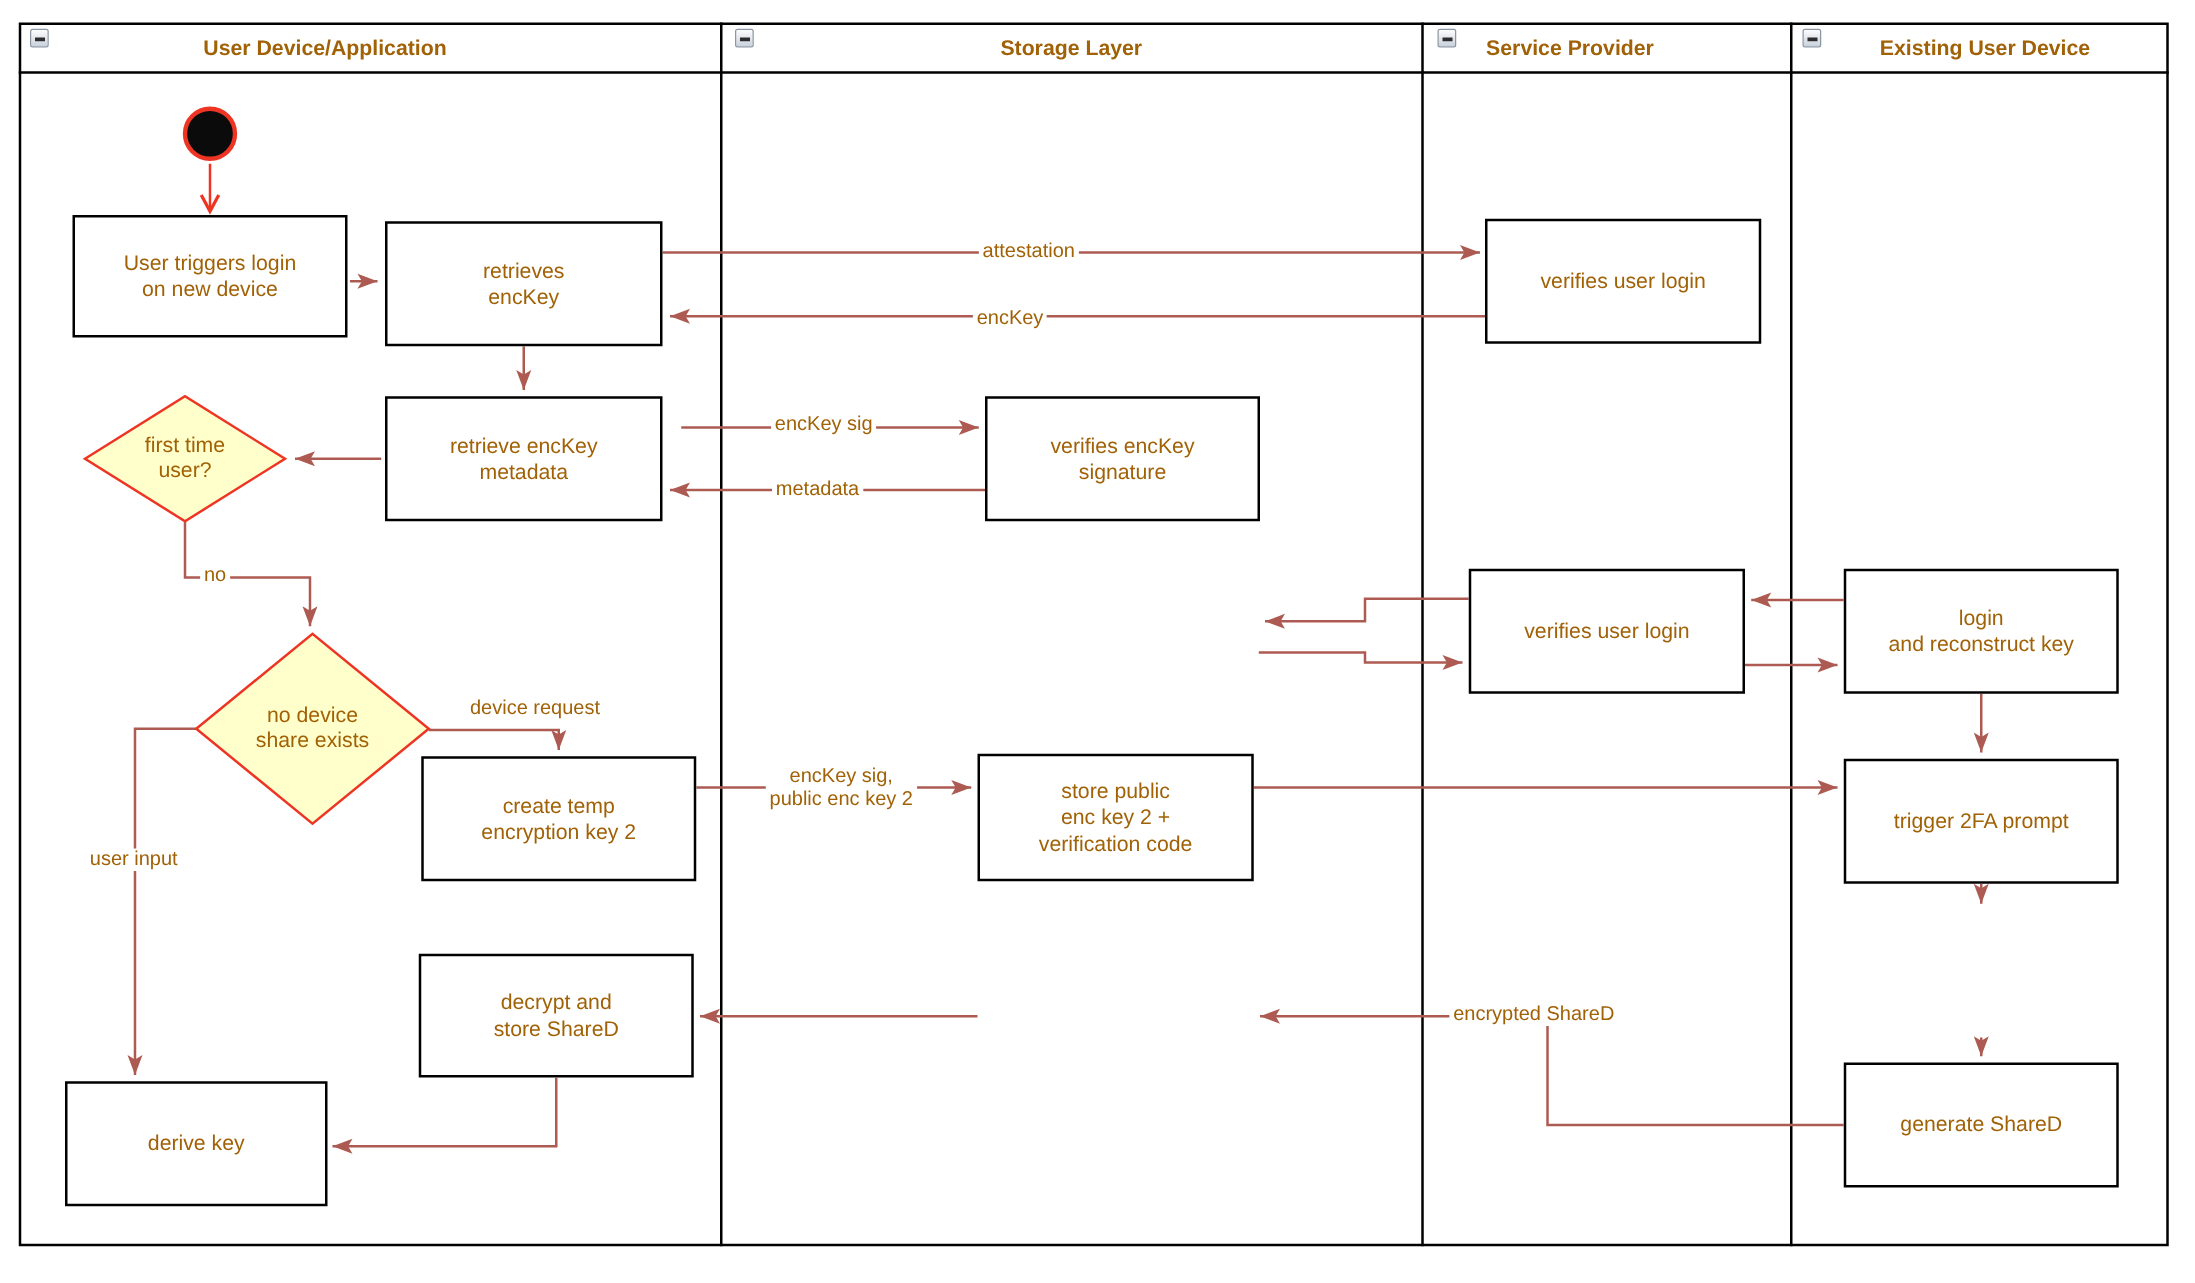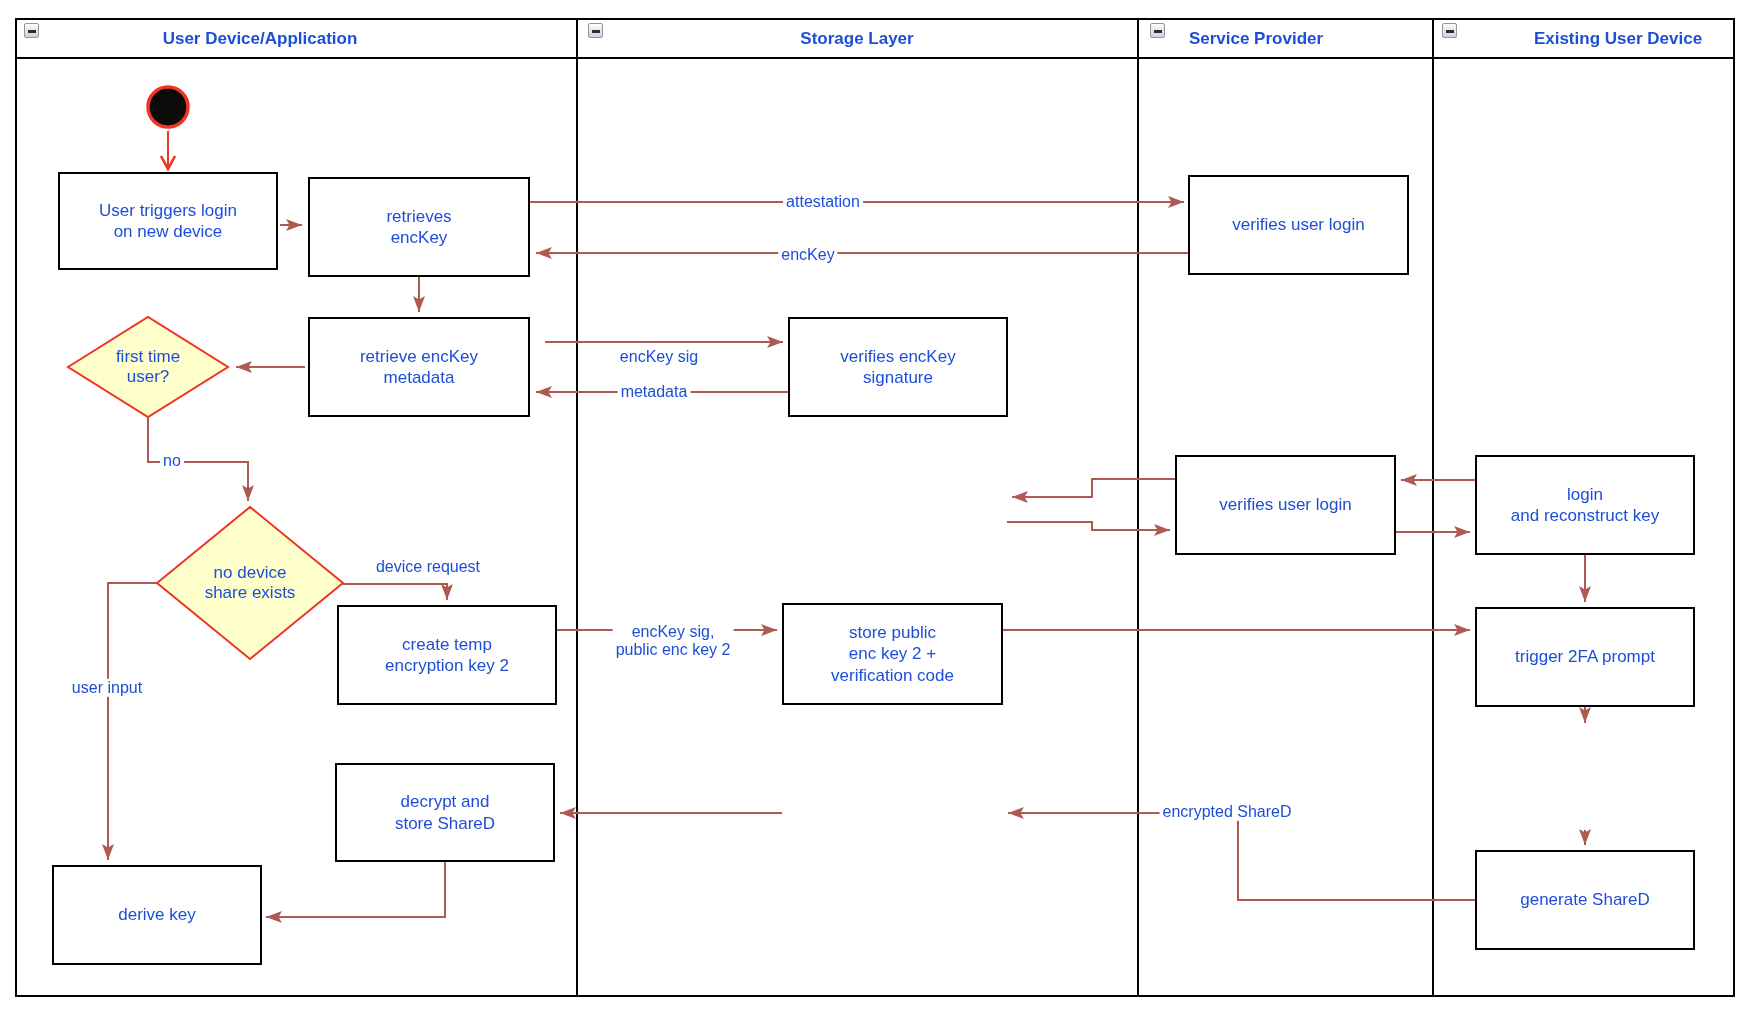--- a/index.html
+++ b/index.html
@@ -1,17 +1,17 @@
 <!DOCTYPE html>
 <html><head>
 <meta charset="utf-8">
 <style>
   html,body{margin:0;padding:0;background:#ffffff;}
   #stage{position:relative;width:1744px;height:1026px;background:#fff;
-         font-family:"Liberation Sans",sans-serif;color:#1d4ed8;overflow:hidden;}
+         font-family:"Liberation Sans",sans-serif;color:#a16207;overflow:hidden;}
   .frame{position:absolute;border:2px solid #000;background:transparent;box-sizing:border-box;}
   .vline{position:absolute;width:2px;background:#000;}
   .hline{position:absolute;height:2px;background:#000;}
   .lane-title{position:absolute;transform:translateX(-50%);font-size:17px;font-weight:bold;
               white-space:nowrap;z-index:4;}
   .collapse-btn{position:absolute;width:15px;height:15px;box-sizing:border-box;
                 border:1px solid #8d97a3;border-radius:2px;
                 background:linear-gradient(#fdfdfd,#c9d2dd);z-index:4;cursor:pointer;}
   .collapse-btn .bar{position:absolute;left:3px;top:6px;width:8px;height:2.6px;background:#2d2d2d;}
   svg.layer{position:absolute;left:0;top:0;z-index:1;}
@@ -46,21 +46,21 @@
   <div class="lane-title" style="left:857px;top:29px;">Storage Layer</div>
 
   <div class="collapse-btn" style="left:1150px;top:23px;">
     <span class="bar"></span>
     </div>
   <div class="lane-title" style="left:1256px;top:29px;">Service Provider</div>
 
   <div class="collapse-btn" style="left:1442px;top:23px;">
     <span class="bar"></span>
     </div>
-  <div class="lane-title" style="left:1588px;top:29px;margin-left:30px;">Existing User Device</div>
+  <div class="lane-title" style="left:1588px;top:29px;">Existing User Device</div>
 
   <svg class="layer" width="1756" height="1026">
     <defs>
       <marker id="mArr" markerUnits="userSpaceOnUse" markerWidth="18" markerHeight="14" viewBox="0 0 18 14" refX="17" refY="7" orient="auto">
         <path d="M1,1 L17,7 L1,13 L4.5,7 Z" fill="#ad5b52"></path>
       </marker>
       <marker id="mArrRed" markerUnits="userSpaceOnUse" markerWidth="20" markerHeight="18" viewBox="0 0 20 18" refX="16" refY="9" orient="auto">
         <path d="M3,2 L16,9 L3,16" fill="none" stroke="#ee3524" stroke-width="2.6"></path>
       </marker>
     </defs>
@@ -133,22 +133,22 @@
   <div class="box" style="left:1475px;top:455px;width:220px;height:100px;justify-content:center;">
     <span>login
 and reconstruct key</span></div>
   <div class="box" style="left:1475px;top:607px;width:220px;height:100px;">
     <span>trigger 2FA prompt</span></div>
   <div class="box" style="left:1475px;top:850px;width:220px;height:100px;">
     <span>generate ShareD</span></div>
 
   <div class="elabel" style="left:823px;top:202px;">attestation</div>
   <div class="elabel" style="left:808px;top:255px;">encKey</div>
-  <div class="elabel" style="left:659px;top:357px;">encKey sig</div>
+  <div class="elabel" style="left:659px;top:340px;">encKey sig</div>
   <div class="elabel" style="left:654px;top:392px;">metadata</div>
   <div class="elabel" style="left:172px;top:461px;">no</div>
   <div class="elabel" style="left:428px;top:567px;">device request</div>
-  <div class="elabel" style="left:673px;top:631px;margin-top:10px;">encKey sig,
+  <div class="elabel" style="left:673px;top:631px;">encKey sig,
 public enc key 2</div>
   <div class="elabel" style="left:107px;top:688px;">user input</div>
   <div class="elabel" style="left:1227px;top:812px;">encrypted ShareD</div>
 
 </div>
 
 </body></html>

